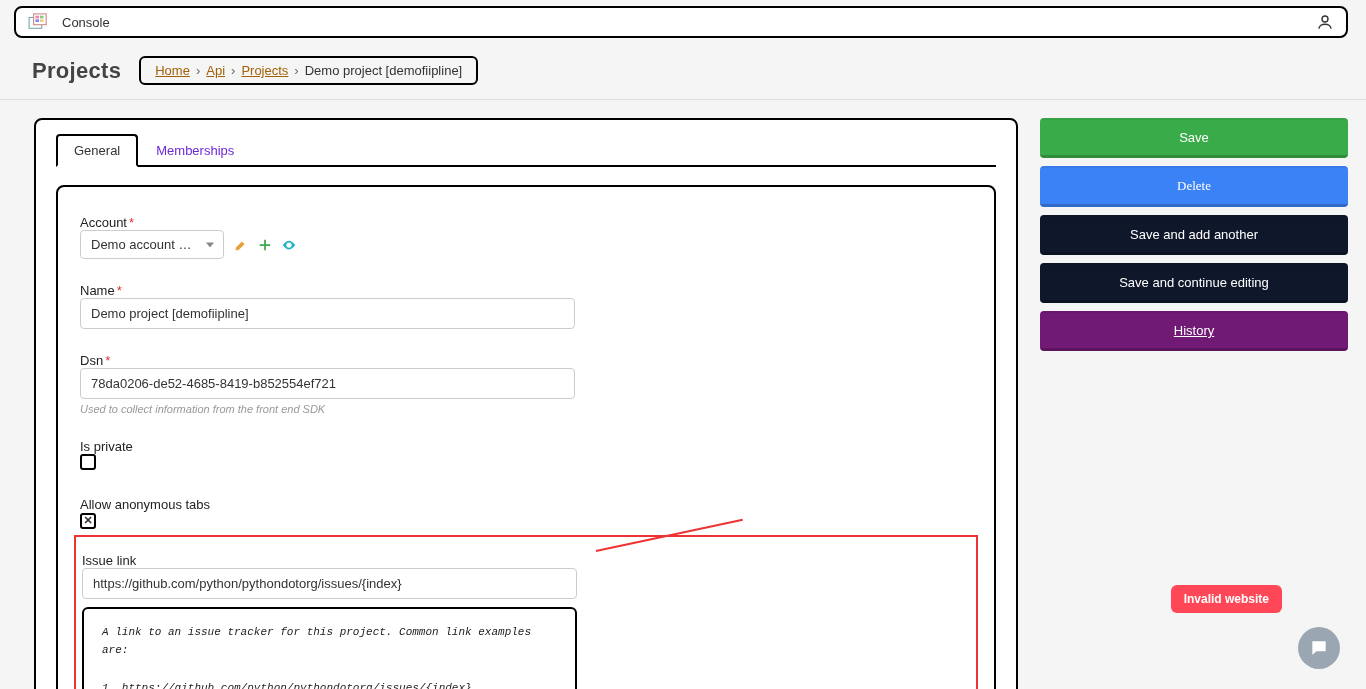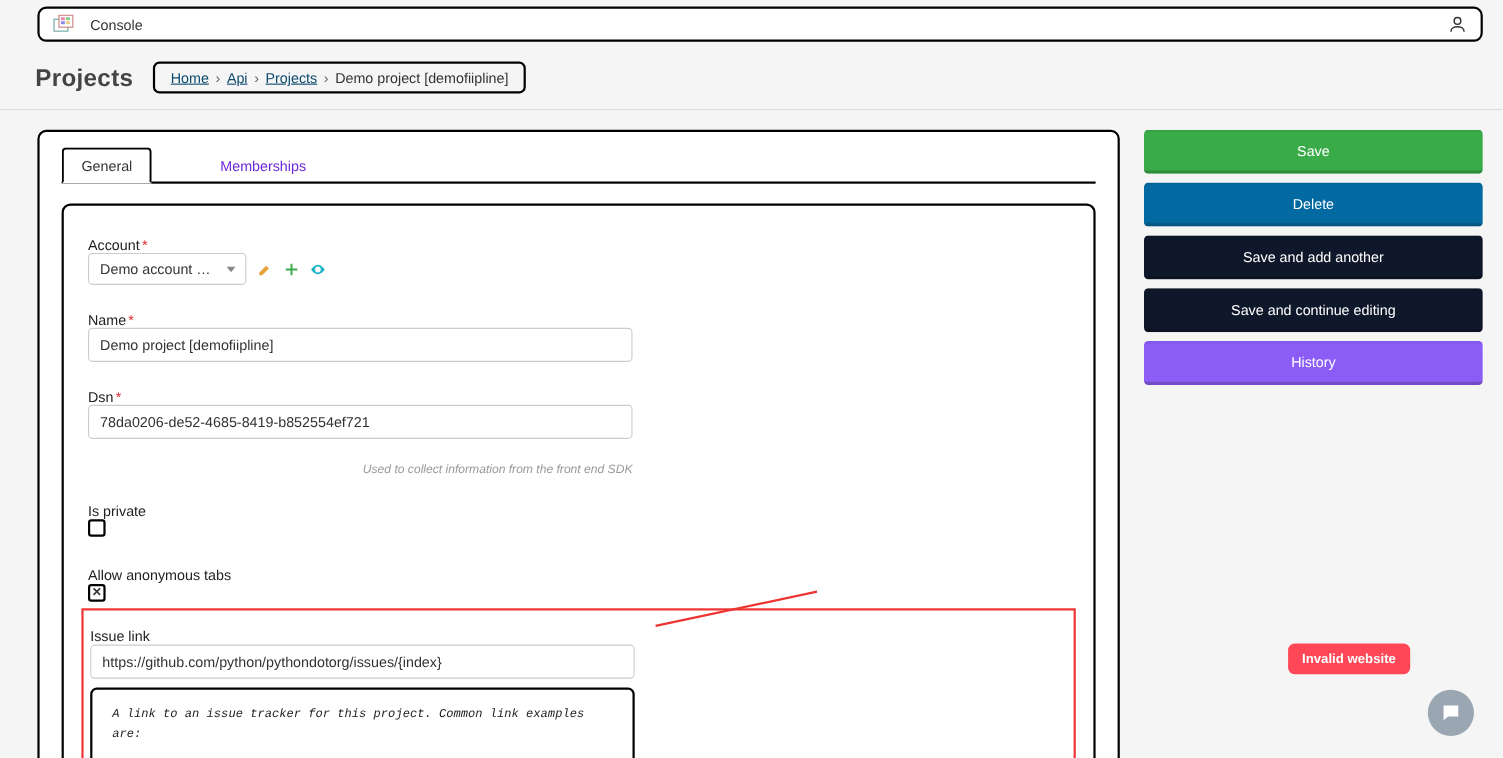--- a/index.html
+++ b/index.html
@@ -1,74 +1,74 @@
 <!DOCTYPE html>
 <html><head>
 <meta charset="utf-8">
 <style>
 * { box-sizing: border-box; margin: 0; padding: 0; }
 body { font-family: -apple-system, "Segoe UI", sans-serif; font-size: 13px; color: #333; background: #f5f5f5; width: 1366px; height: 689px; overflow: hidden; position: relative; }
 
 
-.header { background: #fff; border: 2px solid #000; border-radius: 8px; margin: 6px 18px 0 34px; height: 32px; display: flex; align-items: center; padding: 0 12px; }
+.header { background: #fff; border: 2px solid #000; border-radius: 8px; margin: 6px 18px 0 14px; height: 32px; display: flex; align-items: center; padding: 0 12px; }
 .header-logo { width: 22px; height: 18px; margin-right: 12px; display: flex; align-items: center; justify-content: center; }
 .header-logo svg { width: 22px; height: 18px; }
 .header-title { font-weight: 500; font-size: 13px; }
 .header-spacer { flex: 1; }
 .header-user { width: 18px; height: 18px; }
 
 
 .bc-row { display: flex; align-items: center; padding: 18px 18px 14px 32px; gap: 18px; }
 .page-title { font-size: 22px; font-weight: 600; color: #444; letter-spacing: .3px; }
 .bc-box { border: 2px solid #000; border-radius: 6px; padding: 5px 14px; display: flex; gap: 6px; align-items: center; font-size: 13px; }
-.bc-box a { color: #0c4a6e; text-decoration: underline; }
+.bc-box a { color: #a16207; text-decoration: underline; }
 .bc-sep { color: #666; }
 .bc-current { color: #333; }
 .divider { height: 1px; background: #ddd; margin: 0 0 0 0; }
 
 
 .main { display: flex; gap: 22px; padding: 18px 18px 0 34px; }
 .panel { flex: 1; background: #fff; border: 2px solid #000; border-radius: 8px; padding: 14px 20px 26px 20px; min-height: 540px; }
 .side { width: 308px; display: flex; flex-direction: column; gap: 8px; }
 
 
-.tabs { display: flex; border-bottom: 2px solid #000; gap: 44px; }
+.tabs { display: flex; border-bottom: 2px solid #000; }
 .tab { padding: 7px 16px; font-size: 13px; cursor: pointer; border: 2px solid transparent; border-bottom: none; margin-bottom: -2px; }
 .tab.active { border-color: #000; background: #fff; border-bottom: 2px solid #fff; border-radius: 4px 4px 0 0; }
 .tab.inactive { color: #6d28d9; }
 
 
 .form-card { border: 2px solid #000; border-radius: 8px; margin-top: 18px; padding: 22px 22px 10px 22px; position: relative; }
 .row { display: flex; align-items: flex-start; margin-bottom: 18px; flex-direction: column; }
 .lbl { width: 210px; padding-top: 6px; font-size: 13px; color: #222; }
 .req { color: #d33; margin-left: 2px; }
 .ctrl { flex: 1; }
 
 .select-wrap { display: inline-flex; align-items: center; gap: 10px; }
 .select { border: 1px solid #ccc; border-radius: 4px; padding: 6px 28px 6px 10px; font-size: 13px; color: #333; background: #fff; position: relative; width: 144px; white-space: nowrap; overflow: hidden; text-overflow: ellipsis; }
 .select::after { content: ""; position: absolute; right: 9px; top: 50%; width: 0; height: 0; border-left: 4px solid transparent; border-right: 4px solid transparent; border-top: 5px solid #888; transform: translateY(-50%); }
 .mini-icon { width: 14px; height: 14px; cursor: pointer; }
 
 .text-input { width: 495px; border: 1px solid #ccc; border-radius: 4px; padding: 7px 10px; font-size: 13px; color: #333; }
 .text-input::placeholder { color: #999; }
-.help-txt { font-size: 11px; color: #999; font-style: italic; margin-top: 22px; text-align: right; }
+.help-txt { font-size: 11px; color: #999; font-style: italic; margin-top: 4px; }
 
 .checkbox { width: 16px; height: 16px; border: 2px solid #000; border-radius: 3px; display: inline-flex; align-items: center; justify-content: center; font-size: 11px; font-weight: 700; }
 
 
 .hl { border: 2px solid #e33; padding: 10px 10px 8px 6px; margin: -4px -6px 0 -6px; }
 .help-block { border: 2px solid #000; border-radius: 6px; padding: 14px 18px; margin-top: 8px; width: 495px; font-family: "Courier New", monospace; font-size: 11px; line-height: 1.7; font-style: italic; color: #222; white-space: pre-wrap; }
 .hl-line { width: 150px; height: 2px; background: #e33; position: absolute; transform-origin: left center; }
 
 
 .btn { border: none; border-radius: 4px; padding: 10px 0; font-size: 13px; color: #fff; cursor: pointer; text-align: center; width: 100%; border-top: 2px solid rgba(0,0,0,.05); border-bottom: 3px solid rgba(0,0,0,.18); }
 .btn-save { background: #3aab49; }
-.btn-delete { background: #0369a1; }
+.btn-delete { background: #3b82f6; font-family: Liberation Serif, serif; }
 .btn-cyan { background: #0f172a; }
-.btn-grey { background: #8b5cf6; }
+.btn-grey { background: #701a75; text-decoration: underline; }
 
 
 .badge { position: absolute; right: 84px; bottom: 76px; background: #ff4757; color: #fff; font-size: 12px; font-weight: 600; padding: 7px 13px; border-radius: 6px; }
 .chat-bubble { position: absolute; right: 26px; bottom: 20px; width: 42px; height: 42px; border-radius: 50%; background: #9aa6b2; display: flex; align-items: center; justify-content: center; }
 .chat-bubble svg { width: 20px; height: 20px; fill: #fff; }
 </style>
 </head>
 <body>
 
 <div class="header">

